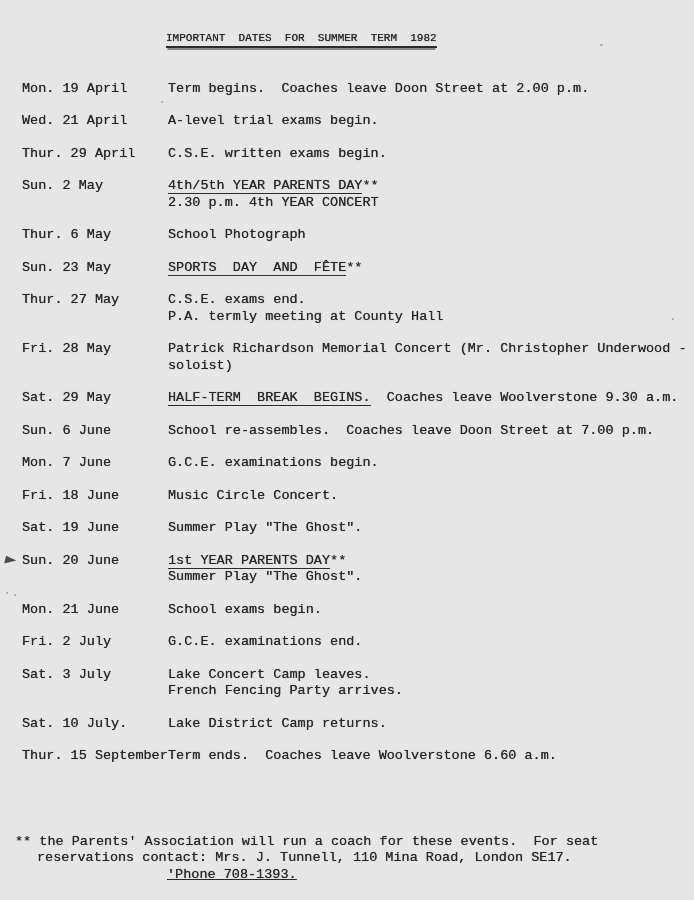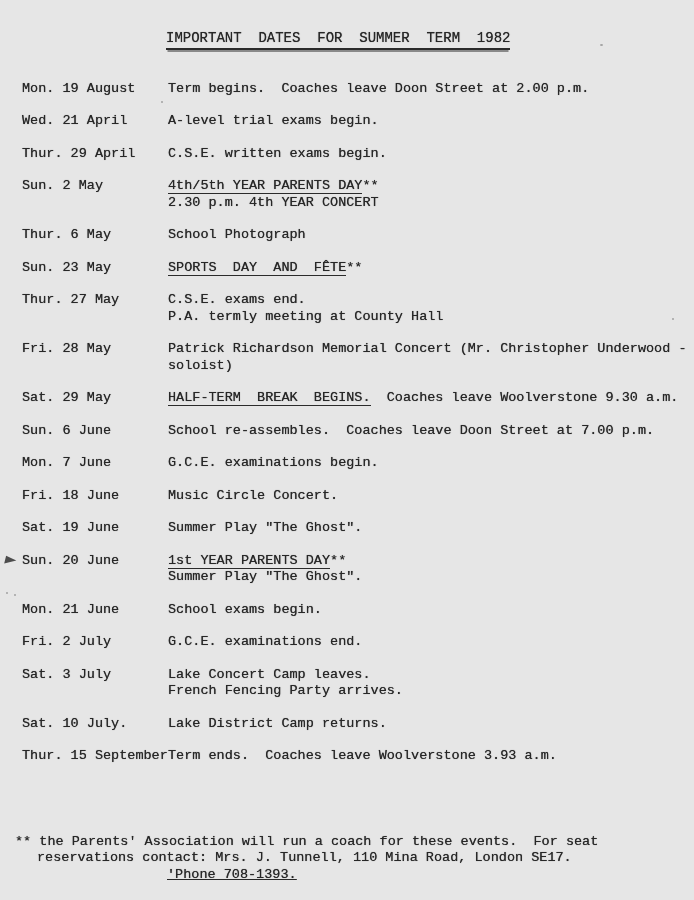--- a/index.html
+++ b/index.html
@@ -14,21 +14,21 @@
     font-size: 13.5px;
     line-height: 16.5px;
     color: #272727;
     text-shadow: 0 0 0.7px rgba(40,40,40,0.85);
     overflow: hidden;
     box-sizing: border-box;
     padding: 30px 0 0 22px;
   }
   .title {
     margin: 0 0 34px 144px;
-    font-size: 14px;
+    font-size: 11px;
     font-weight: normal;
     white-space: pre;
   }
   .u-title {
     border-bottom: 2px solid #2b2b2b;
     box-shadow: 0 3.5px 0 -1.5px rgba(43,43,43,0.5);
     padding-bottom: 2px;
   }
   .row { display: flex; margin-bottom: 16px; }
   .date-col {
@@ -63,21 +63,21 @@
   }
 </style>
 </head>
 <body>
 
 <div class="page">
   <h1 class="title"><span class="u-title">IMPORTANT  DATES  FOR  SUMMER  TERM  1982</span></h1>
 
   <div class="schedule" id="schedule">
       <div class="row">
-        <div class="date-col"><span>Mon. 19 August</span></div>
+        <div class="date-col"><span>Mon. 19 April</span></div>
         <div class="event-col">
           <div class="event-line"><span>Term begins.  Coaches leave Doon Street at 2.00 p.m.</span></div>
         </div>
       </div>
       <div class="row">
         <div class="date-col"><span>Wed. 21 April</span></div>
         <div class="event-col">
           <div class="event-line"><span>A-level trial exams begin.</span></div>
         </div>
       </div>
@@ -178,21 +178,21 @@
       </div>
       <div class="row">
         <div class="date-col"><span>Sat. 10 July.</span></div>
         <div class="event-col">
           <div class="event-line"><span>Lake District Camp returns.</span></div>
         </div>
       </div>
       <div class="row">
         <div class="date-col"><span>Thur. 15 September</span></div>
         <div class="event-col">
-          <div class="event-line"><span>Term ends.  Coaches leave Woolverstone 3.93 a.m.</span></div>
+          <div class="event-line"><span>Term ends.  Coaches leave Woolverstone 6.60 a.m.</span></div>
         </div>
       </div>
     </div>
 
   <div class="footnote" id="footnote">
       <div class="fn-0">** the Parents' Association will run a coach for these events.  For seat</div>
       <div class="fn-1">reservations contact: Mrs. J. Tunnell, 110 Mina Road, London SE17.</div>
       <div class="fn-2">'Phone 708-1393.</div>
     </div>
 

